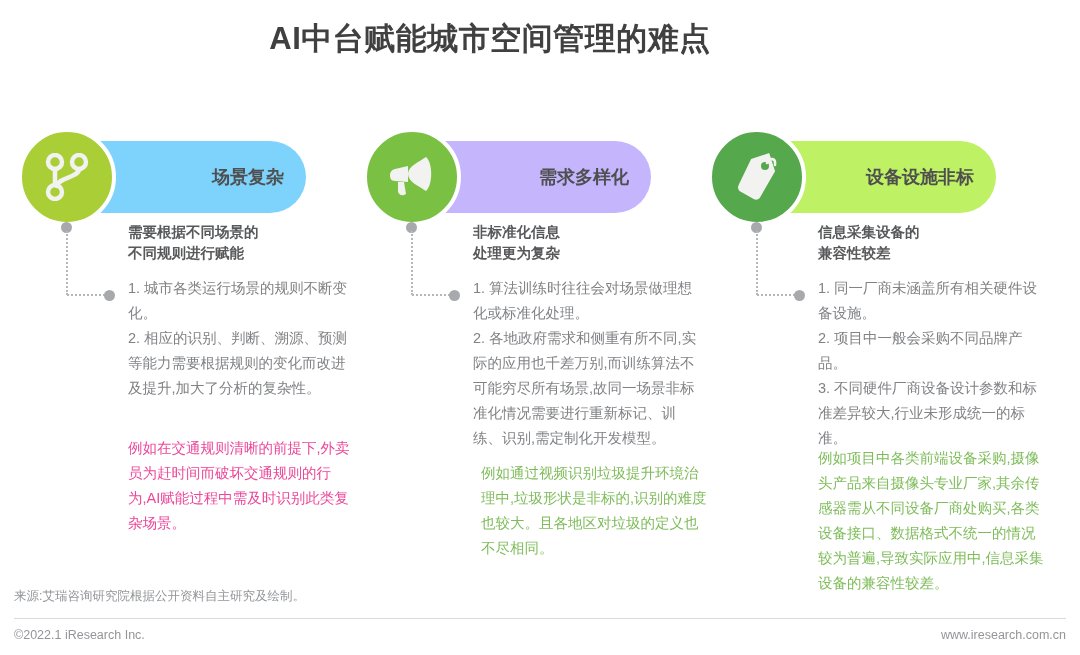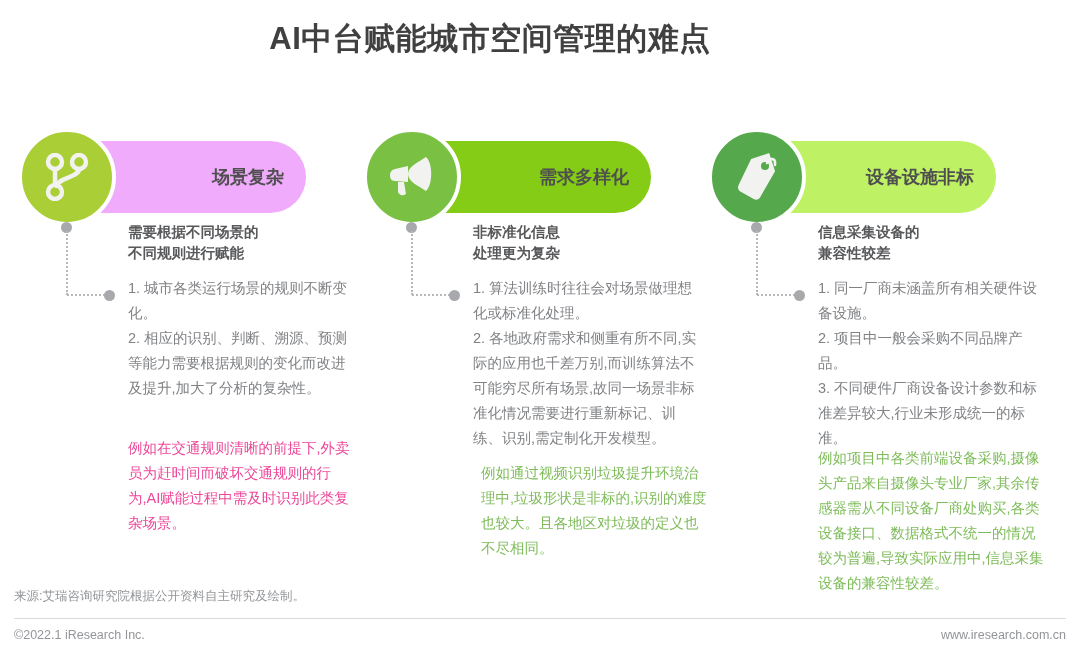--- a/index.html
+++ b/index.html
@@ -182,21 +182,21 @@
   }
 </style>
 </head>
 <body>
 
 <div class="page-title">AI中台赋能城市空间管理的难点</div>
 
 <div class="columns">
 
   <div class="col col-0">
-    <div class="pill" style="background: #f0abfc;">
+    <div class="pill" style="background: #7dd3fc;">
       <div class="pill-label">场景复杂</div>
     </div>
     <div class="circle" style="background: rgb(170, 206, 54);">
       <span>
         <svg width="46" height="48" viewBox="0 0 46 48" fill="none">
           <circle cx="11" cy="9" r="7" stroke="#f2f2f0" stroke-width="4.5"></circle>
           <circle cx="35" cy="9" r="7" stroke="#f2f2f0" stroke-width="4.5"></circle>
           <circle cx="11" cy="39" r="7" stroke="#f2f2f0" stroke-width="4.5"></circle>
           <path d="M11 16 L11 32" stroke="#f2f2f0" stroke-width="4.5" stroke-linecap="round"></path>
           <path d="M35 16 C35 25, 14 24, 13 33" stroke="#f2f2f0" stroke-width="4.5" stroke-linecap="round" fill="none"></path>
@@ -208,21 +208,21 @@
     <div class="conn-hline"></div>
     <div class="conn-dot conn-dot-bottom"></div>
     <div class="sub-title">需要根据不同场景的
 不同规则进行赋能</div>
     <div class="body-text">1. 城市各类运行场景的规则不断变化。
 2. 相应的识别、判断、溯源、预测等能力需要根据规则的变化而改进及提升,加大了分析的复杂性。</div>
     <div class="example-text" style="color: #ec4899;">例如在交通规则清晰的前提下,外卖员为赶时间而破坏交通规则的行为,AI赋能过程中需及时识别此类复杂场景。</div>
   </div>
 
   <div class="col col-1">
-    <div class="pill" style="background: #84cc16;">
+    <div class="pill" style="background: #c4b5fd;">
       <div class="pill-label">需求多样化</div>
     </div>
     <div class="circle" style="background: rgb(122, 193, 67);">
       <span>
         <svg width="52" height="48" viewBox="0 0 52 48" fill="none">
           <path d="M40 4 C47 10, 47 32, 40 38 C33 33, 22 29, 22 21 C22 13, 33 9, 40 4 Z" fill="#f2f2f0"></path>
           <path d="M22 13 L9 16 C5 17, 4 20, 4 22 C4 25, 5 28, 9 28 L22 29 Z" fill="#f2f2f0"></path>
           <path d="M12 29 L12 38 C12 41, 15 43, 18 42 L20 41 L18 29 Z" fill="#f2f2f0"></path>
         </svg>
       </span>

